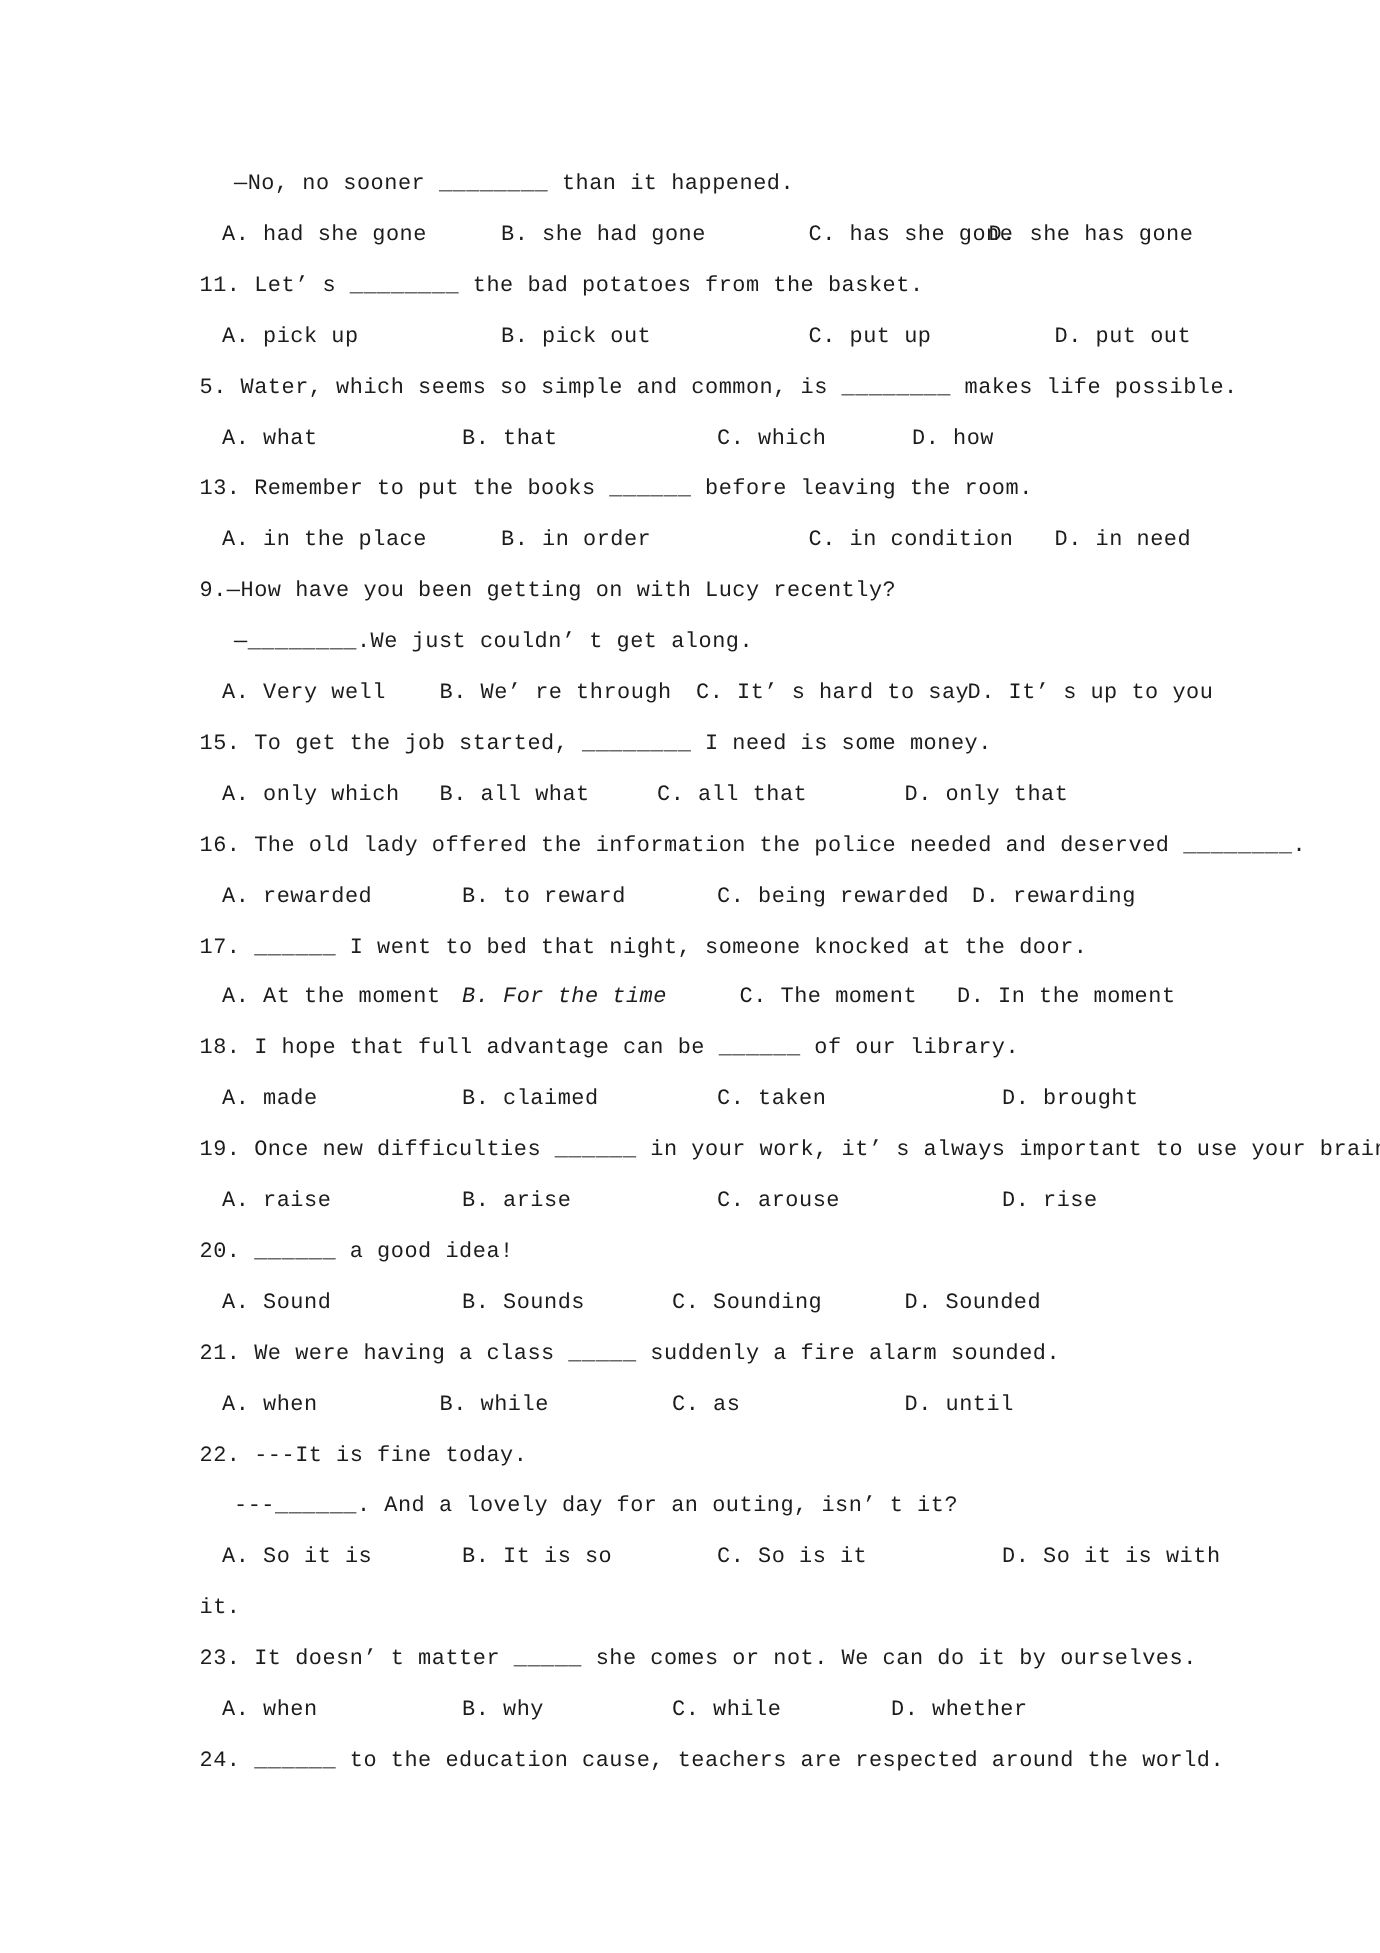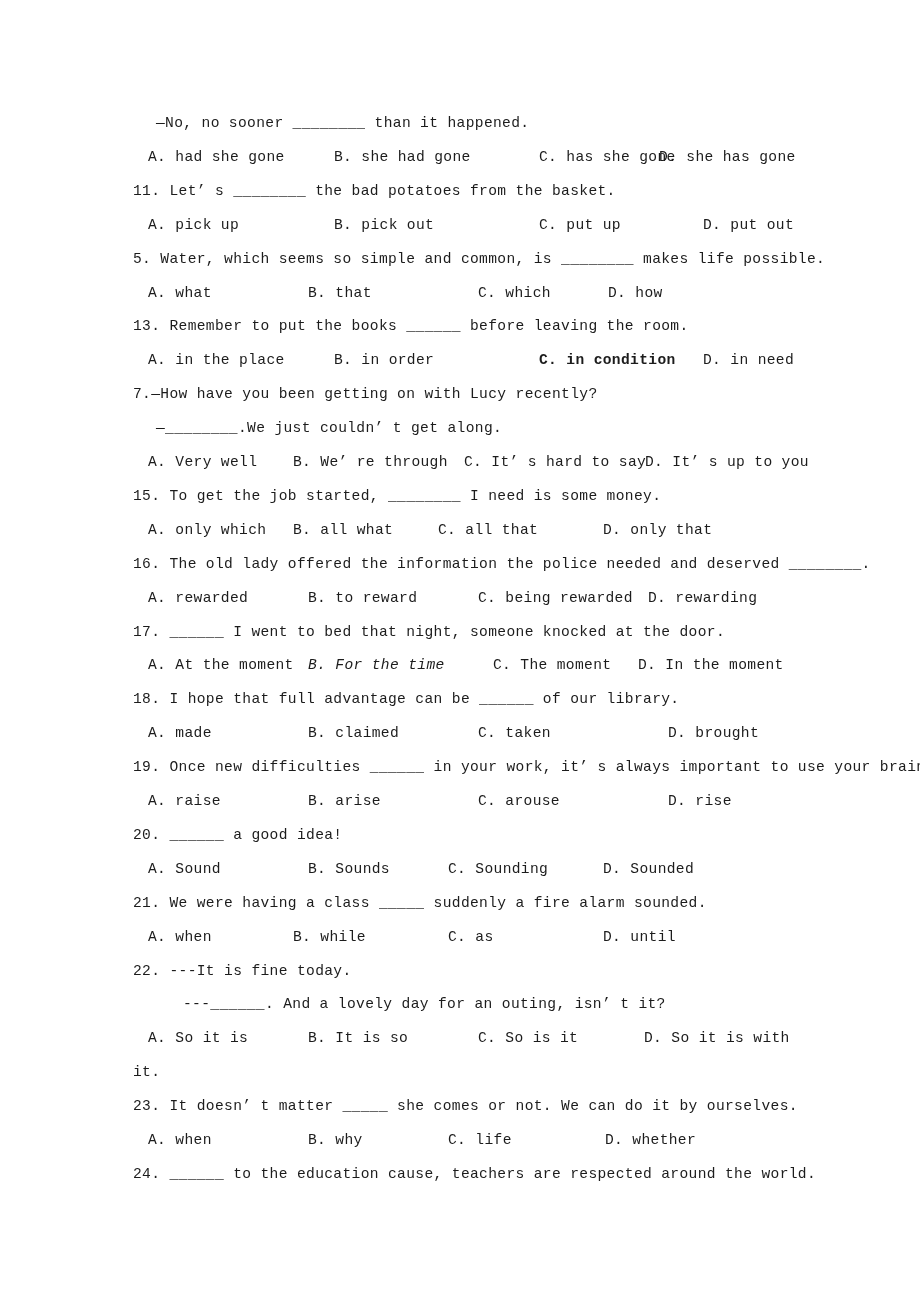--- a/index.html
+++ b/index.html
@@ -56,39 +56,39 @@
 
 <div id="page">
   <div class="doc-body" id="doc-body">
       <div class="line sub-line" style="top: 0px;">—No, no sooner ________ than it happened.</div>
       <div class="line opt-line" style="top: 33.9px;"><span class="opt" style="left: 0px;">A. had she gone</span><span class="opt" style="left: 186px;">B. she had gone</span><span class="opt" style="left: 391px;">C. has she gone</span><span class="opt" style="left: 511px;">D. she has gone</span></div>
       <div class="line q-line" style="top: 67.8px;">11. Let’ s ________ the bad potatoes from the basket.</div>
       <div class="line opt-line" style="top: 101.7px;"><span class="opt" style="left: 0px;">A. pick up</span><span class="opt" style="left: 186px;">B. pick out</span><span class="opt" style="left: 391px;">C. put up</span><span class="opt" style="left: 555px;">D. put out</span></div>
       <div class="line q-line" style="top: 135.6px;">5. Water, which seems so simple and common, is ________ makes life possible.</div>
       <div class="line opt-line" style="top: 169.5px;"><span class="opt" style="left: 0px;">A. what</span><span class="opt" style="left: 160px;">B. that</span><span class="opt" style="left: 330px;">C. which</span><span class="opt" style="left: 460px;">D. how</span></div>
       <div class="line q-line" style="top: 203.4px;">13. Remember to put the books ______ before leaving the room.</div>
-      <div class="line opt-line" style="top: 237.3px;"><span class="opt" style="left: 0px;">A. in the place</span><span class="opt" style="left: 186px;">B. in order</span><span class="opt" style="left: 391px; font-weight: bold;">C. in condition</span><span class="opt" style="left: 555px;">D. in need</span></div>
-      <div class="line q-line" style="top: 271.2px;">7.—How have you been getting on with Lucy recently?</div>
+      <div class="line opt-line" style="top: 237.3px;"><span class="opt" style="left: 0px;">A. in the place</span><span class="opt" style="left: 186px;">B. in order</span><span class="opt" style="left: 391px;">C. in condition</span><span class="opt" style="left: 555px;">D. in need</span></div>
+      <div class="line q-line" style="top: 271.2px;">9.—How have you been getting on with Lucy recently?</div>
       <div class="line sub-line" style="top: 305.1px;">—________.We just couldn’ t get along.</div>
       <div class="line opt-line" style="top: 339px;"><span class="opt" style="left: 0px;">A. Very well</span><span class="opt" style="left: 145px;">B. We’ re through</span><span class="opt" style="left: 316px;">C. It’ s hard to say</span><span class="opt" style="left: 497px;">D. It’ s up to you</span></div>
       <div class="line q-line" style="top: 372.9px;">15. To get the job started, ________ I need is some money.</div>
       <div class="line opt-line" style="top: 406.8px;"><span class="opt" style="left: 0px;">A. only which</span><span class="opt" style="left: 145px;">B. all what</span><span class="opt" style="left: 290px;">C. all that</span><span class="opt" style="left: 455px;">D. only that</span></div>
       <div class="line q-line" style="top: 440.7px;">16. The old lady offered the information the police needed and deserved ________.</div>
       <div class="line opt-line" style="top: 474.6px;"><span class="opt" style="left: 0px;">A. rewarded</span><span class="opt" style="left: 160px;">B. to reward</span><span class="opt" style="left: 330px;">C. being rewarded</span><span class="opt" style="left: 500px;">D. rewarding</span></div>
       <div class="line q-line" style="top: 508.5px;">17. ______ I went to bed that night, someone knocked at the door.</div>
       <div class="line opt-line" style="top: 542.4px; text-align: center;"><span class="opt" style="left: 0px;">A. At the moment</span><span class="opt" style="left: 160px; font-style: italic;">B. For the time</span><span class="opt" style="left: 345px;">C. The moment</span><span class="opt" style="left: 490px;">D. In the moment</span></div>
       <div class="line q-line" style="top: 576.3px;">18. I hope that full advantage can be ______ of our library.</div>
       <div class="line opt-line" style="top: 610.2px;"><span class="opt" style="left: 0px;">A. made</span><span class="opt" style="left: 160px;">B. claimed</span><span class="opt" style="left: 330px;">C. taken</span><span class="opt" style="left: 520px;">D. brought</span></div>
       <div class="line q-line" style="top: 644.1px;">19. Once new difficulties ______ in your work, it’ s always important to use your brain.</div>
       <div class="line opt-line" style="top: 678px;"><span class="opt" style="left: 0px;">A. raise</span><span class="opt" style="left: 160px;">B. arise</span><span class="opt" style="left: 330px;">C. arouse</span><span class="opt" style="left: 520px;">D. rise</span></div>
       <div class="line q-line" style="top: 711.9px;">20. ______ a good idea!</div>
       <div class="line opt-line" style="top: 745.8px;"><span class="opt" style="left: 0px;">A. Sound</span><span class="opt" style="left: 160px;">B. Sounds</span><span class="opt" style="left: 300px;">C. Sounding</span><span class="opt" style="left: 455px;">D. Sounded</span></div>
       <div class="line q-line" style="top: 779.7px;">21. We were having a class _____ suddenly a fire alarm sounded.</div>
       <div class="line opt-line" style="top: 813.6px;"><span class="opt" style="left: 0px;">A. when</span><span class="opt" style="left: 145px;">B. while</span><span class="opt" style="left: 300px;">C. as</span><span class="opt" style="left: 455px;">D. until</span></div>
       <div class="line q-line" style="top: 847.5px;">22. ---It is fine today.</div>
-      <div class="line sub-line" style="top: 881.4px; margin-left: 27px;">---______. And a lovely day for an outing, isn’ t it?</div>
-      <div class="line opt-line" style="top: 915.3px;"><span class="opt" style="left: 0px;">A. So it is</span><span class="opt" style="left: 160px;">B. It is so</span><span class="opt" style="left: 330px;">C. So is it</span><span class="opt" style="left: 496px; text-align: center;">D. So it is with</span></div>
+      <div class="line sub-line" style="top: 881.4px;">---______. And a lovely day for an outing, isn’ t it?</div>
+      <div class="line opt-line" style="top: 915.3px;"><span class="opt" style="left: 0px;">A. So it is</span><span class="opt" style="left: 160px;">B. It is so</span><span class="opt" style="left: 330px;">C. So is it</span><span class="opt" style="left: 520px; text-align: center;">D. So it is with</span></div>
       <div class="line cont-line" style="top: 949.2px;">it.</div>
       <div class="line q-line" style="top: 983.1px;">23. It doesn’ t matter _____ she comes or not. We can do it by ourselves.</div>
-      <div class="line opt-line" style="top: 1017px;"><span class="opt" style="left: 0px;">A. when</span><span class="opt" style="left: 160px;">B. why</span><span class="opt" style="left: 300px;">C. life</span><span class="opt" style="left: 457px;">D. whether</span></div>
+      <div class="line opt-line" style="top: 1017px;"><span class="opt" style="left: 0px;">A. when</span><span class="opt" style="left: 160px;">B. why</span><span class="opt" style="left: 300px;">C. while</span><span class="opt" style="left: 446px;">D. whether</span></div>
       <div class="line q-line" style="top: 1050.9px;">24. ______ to the education cause, teachers are respected around the world.</div>
     </div>
 </div>
 
 </body></html>

